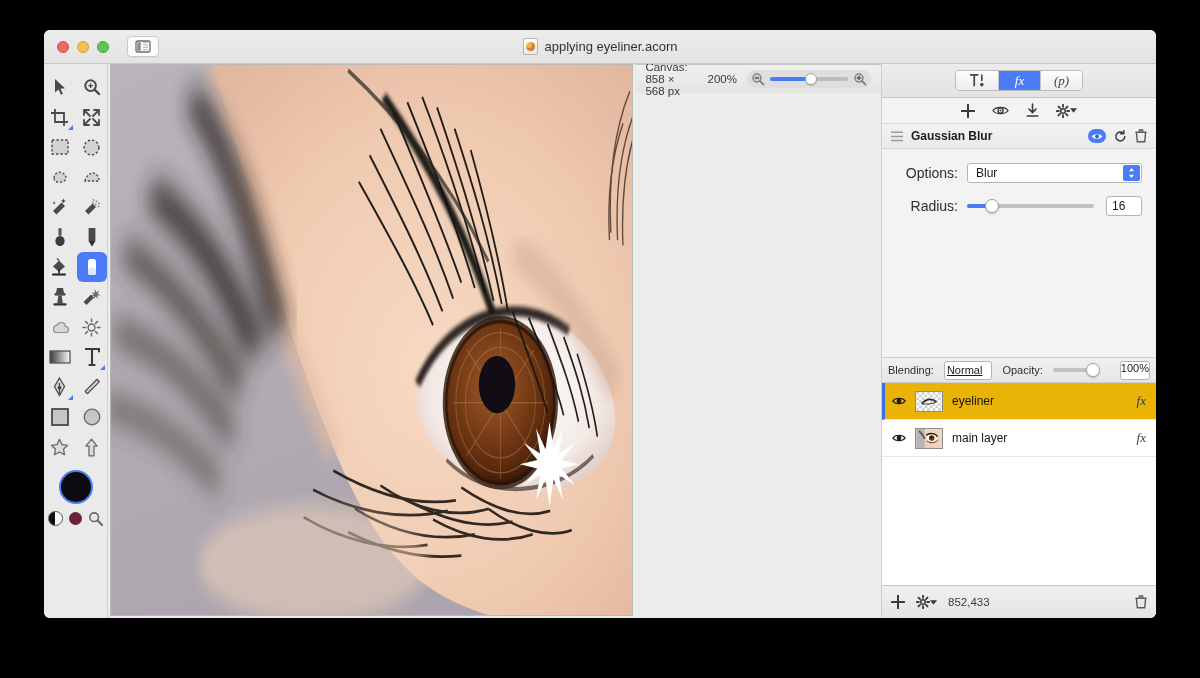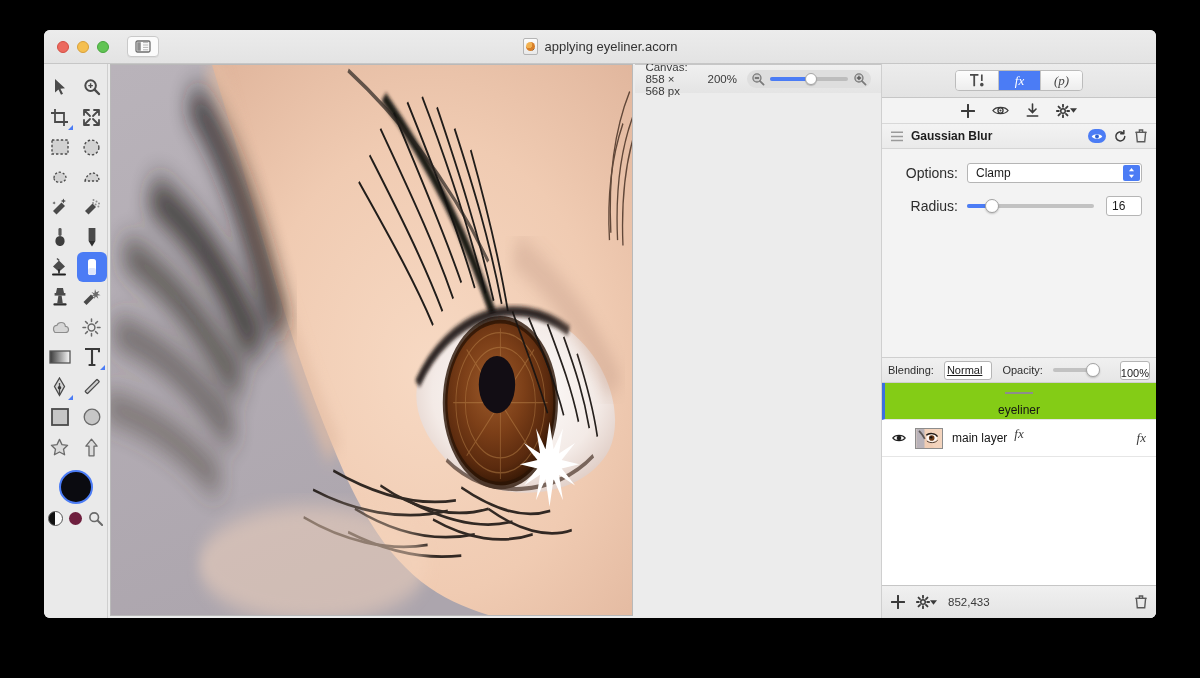--- a/index.html
+++ b/index.html
@@ -176,27 +176,27 @@
     border-top:1px solid #cfcfcf; border-bottom:1px solid #cfcfcf;
   }
   .mini-label { font-size:11px; color:#2d2d2d; }
   .blend-select {
     width:74px; height:19px; background:#fff; border:1px solid #b5b5b5; border-radius:3px;
     position:relative; display:flex; align-items:center; justify-content:center;
     font-size:11px; color:#1a1a1a;text-decoration:underline;
   }
   .otrack { position:relative; width:62px; height:4px; background:#c2c2c2; border-radius:2px; }
   .obox { width:40px;height:19px;background:#fff;border:1px solid #b5b5b5;border-radius:3px;
-    display:flex;align-items:flex-end;justify-content:center;font-size:11px;color:#1a1a1a;margin-left:17px; }
+    display:flex;align-items:flex-start;justify-content:center;font-size:11px;color:#1a1a1a;margin-left:17px; }
   .layers { flex:0 0 auto; background:#fff; }
   .layer {
     height:37px; display:flex; align-items:center; gap:9px; padding:0 10px;
     border-bottom:1px solid #e6e6e6;
   }
-  .layer.sel { background:#84cc16; border-left:3px solid #3b6fe0; padding-left:7px;flex-direction:column; }
+  .layer.sel { background:#eab308; border-left:3px solid #3b6fe0; padding-left:7px; }
   .layer-name { flex:1; font-size:12px; color:#151515; }
   .layer-fx { font-family:"Liberation Serif", serif; font-style:italic; font-size:13px; color:#3a3a3a; }
   .thumb { width:28px; height:21px; border:1px solid #8d8d8d; overflow:hidden; background:#fff; }
   .thumb svg { display:block; width:100%; height:100%; }
   .layers-rest { flex:1; background:#fff; }
   .panel-bottom {
     height:29px; flex:0 0 29px;
     background: linear-gradient(#f0f0f0,#e4e4e4);
     border-top:1px solid #c6c6c6;
     display:flex; align-items:center; padding:16px 9px; gap:11px;
@@ -653,21 +653,21 @@
         <svg width="12" height="14" viewBox="0 0 12 14">
           <path d="M1.4 3.4h9.2l-.9 9.4H2.3z" fill="none" stroke="#5a5a5a" stroke-width="1.4"></path>
           <path d="M.4 3.4h11.2M4.4 1h3.2v2.4H4.4z" fill="none" stroke="#5a5a5a" stroke-width="1.4"></path>
         </svg>
       </div>
 
       <div class="filter-body">
         <div class="frow">
           <span class="flabel">Options:</span>
           <div class="select">
-            <span>Clamp</span>
+            <span>Blur</span>
             <span class="stepper">
               <svg width="7" height="10" viewBox="0 0 8 12">
                   <path d="M4 0l3 4H1z" fill="#fff"></path>
                   <path d="M4 12l3-4H1z" fill="#fff"></path>
                 </svg>
             </span>
           </div>
         </div>
         <div class="frow">
           <span class="flabel">Radius:</span>

